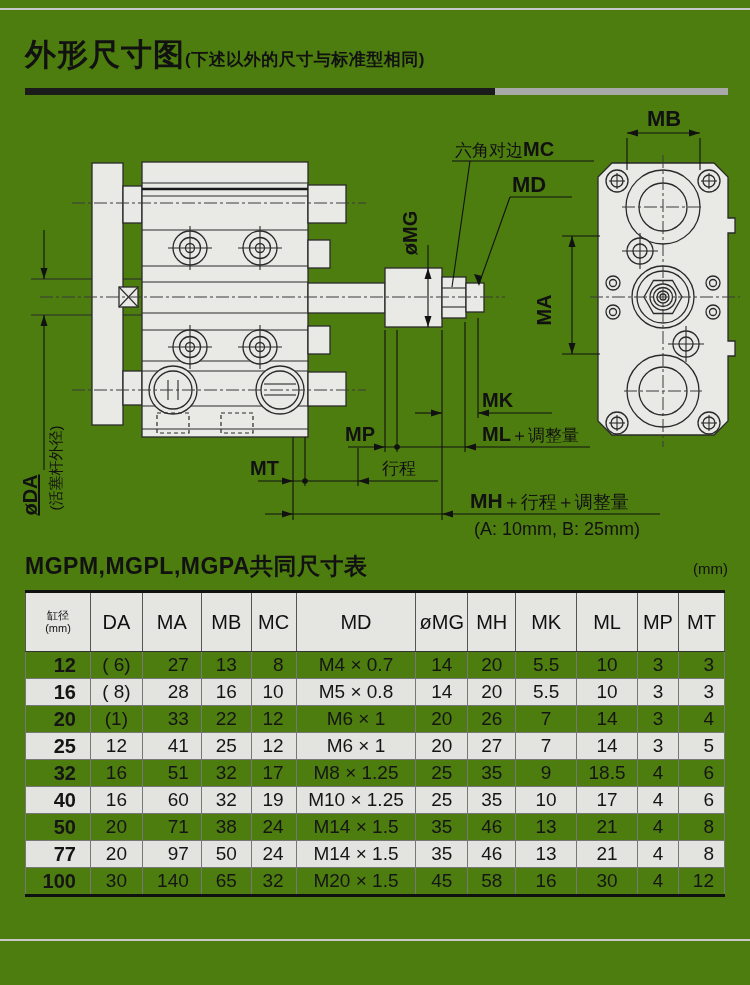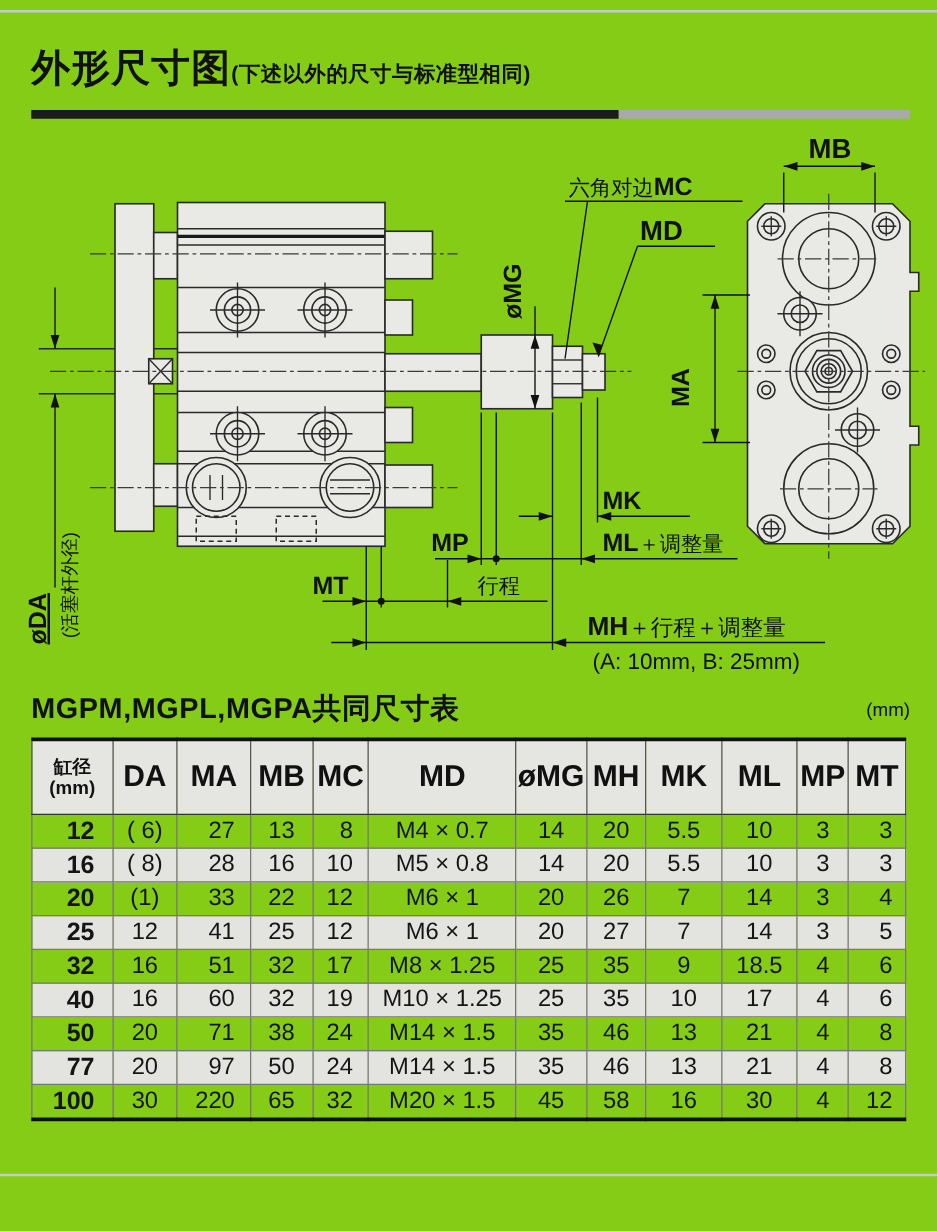--- a/index.html
+++ b/index.html
@@ -1,16 +1,16 @@
 <!DOCTYPE html>
 <html><head>
 <meta charset="utf-8">
 <style>
   html,body{margin:0;padding:0;background:#fff;}
-  .page{position:relative;width:750px;height:985px;background:#84cc16;overflow:hidden;
+  .page{position:relative;width:750px;height:985px;background:#4d7c0f;overflow:hidden;
         font-family:"Liberation Sans",sans-serif;color:#111;}
   .rule{position:absolute;left:0;width:750px;height:2px;background:#c9c9c9;}
   .rule.top{top:8px;} .rule.bottom{top:939px;}
 
   
   .title-row{position:absolute;left:25px;top:34px;white-space:nowrap;}
   .title-main{font-size:31px;font-weight:bold;letter-spacing:1px;}
   .title-note{font-size:17px;font-weight:bold;letter-spacing:.5px;}
   .title-bar-black{position:absolute;left:25px;top:88px;width:470px;height:7px;background:#1b1b1b;}
   .title-bar-gray{position:absolute;left:495px;top:88px;width:233px;height:7px;background:#a9a9a9;}
@@ -31,22 +31,22 @@
   .lbl-sm{font-size:15px;}
 
   
   .tbl-title{position:absolute;left:25px;top:551px;font-size:23px;font-weight:bold;letter-spacing:.5px;}
   .tbl-unit{position:absolute;right:22px;top:560px;font-size:15px;}
   table.dims{position:absolute;left:25px;top:590px;width:700px;border-collapse:collapse;
              border-top:3px solid #111;border-bottom:3px solid #111;
              border-left:1.5px solid #444;border-right:1.5px solid #444;
              font-family:"Liberation Sans",sans-serif;}
   table.dims th{background:#e5e5e2;border:1px solid #555;border-bottom:1.5px solid #333;
-                font-size:24px;font-weight:bold;height:56px;white-space:pre-line;line-height:1.15;}
-  table.dims th.first{font-size:15px;font-weight:bold;}
+                font-size:20px;font-weight:normal;height:56px;white-space:pre-line;line-height:1.15;}
+  table.dims th.first{font-size:11px;font-weight:normal;}
   table.dims td{border:1px solid #777;font-size:19px;height:26px;padding:0 4px;color:#151515;}
   table.dims tbody tr:nth-child(even){background:#e3e3e0;}
   table.dims td.c{text-align:center;}
   table.dims td.r{text-align:right;}
   table.dims td.bold{font-weight:bold;font-size:20px;}
 </style>
 </head>
 <body>
 
 <div class="page">
@@ -431,21 +431,21 @@
           <td class="c">35</td>
           <td class="c">46</td>
           <td class="c">13</td>
           <td class="c">21</td>
           <td class="c">4</td>
           <td class="r" style="padding-right: 10px;">8</td>
         </tr>
         <tr>
           <td class="r bold" style="padding-right: 14px;">100</td>
           <td class="c">30</td>
-          <td class="r" style="padding-right: 12px;">220</td>
+          <td class="r" style="padding-right: 12px;">140</td>
           <td class="c">65</td>
           <td class="r" style="padding-right: 12px;">32</td>
           <td class="c">M20 × 1.5</td>
           <td class="c">45</td>
           <td class="c">58</td>
           <td class="c">16</td>
           <td class="c">30</td>
           <td class="c">4</td>
           <td class="r" style="padding-right: 10px;">12</td>
         </tr>

